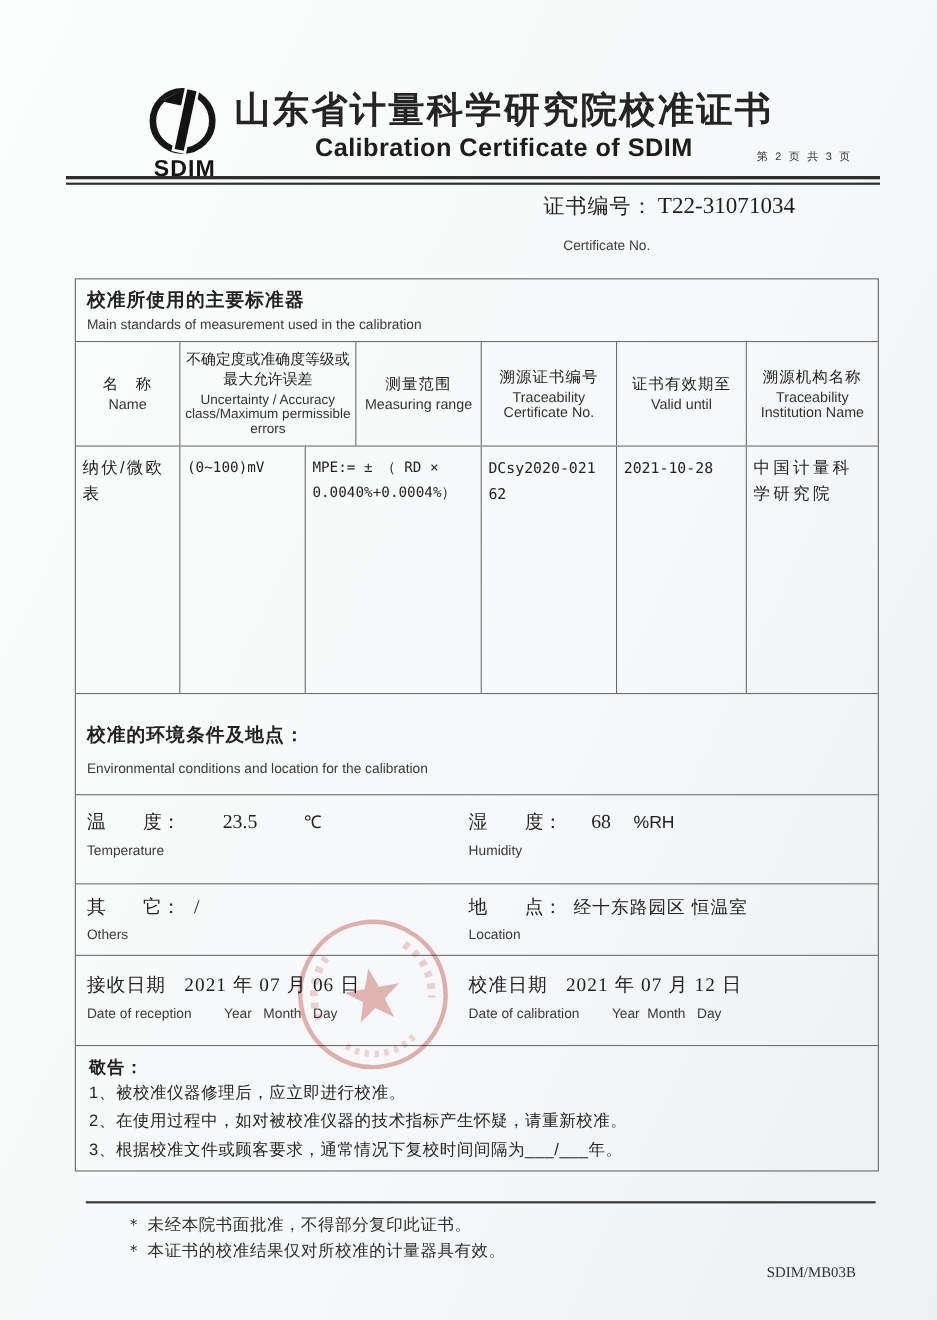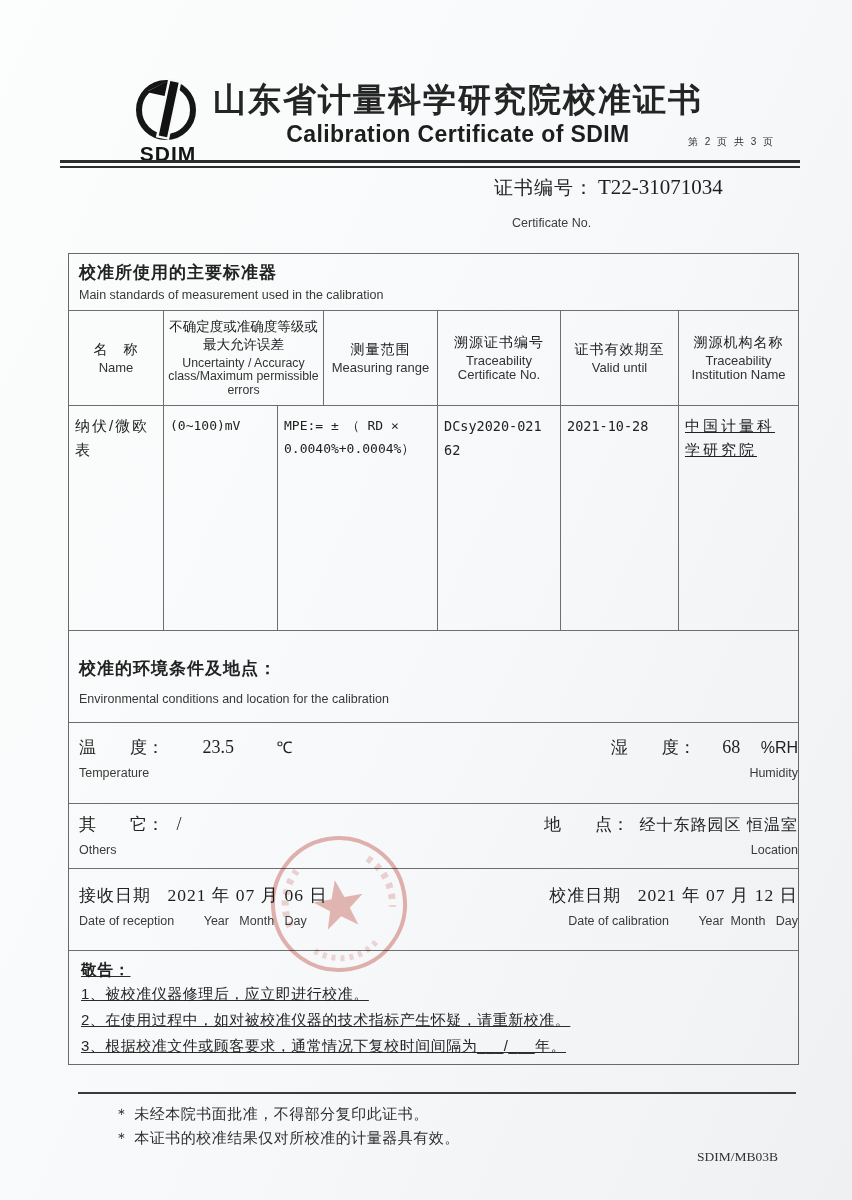--- a/index.html
+++ b/index.html
@@ -36,21 +36,21 @@
     border-top:3px solid #2e2e2e; border-bottom:2px solid #2e2e2e;
   }
   .cert-line { left:494px; top:175px; white-space:nowrap; }
   .cert-label { font-size:19px; color:#222; letter-spacing:1px; }
   .cert-value { font-size:21px; color:#1e1e1e; font-family:"Liberation Serif", serif; margin-left:4px; }
   .cert-en { left:512px; top:216px; font-size:12.5px; color:#3d3d3d; }
 
   
   .main-box { left:68px; top:253px; width:731px; height:812px; border:1.5px solid #696969; }
   .sect { border-bottom:1px solid #6e6e6e; width:100%; }
-  .sect:last-child { border-bottom:none;text-decoration:underline; }
+  .sect:last-child { border-bottom:none; }
   .sec-title-cn { font-size:17px; font-weight:700; letter-spacing:1px; color:#222; }
   .sec-title-en { font-size:12.5px; color:#383838; }
 
   .row-a { height:57px; padding:7px 0 0 10px; }
   .row-a .sec-title-en { margin-top:4px; }
 
   
   .tbl-row { display:flex; }
   .tbl-head { height:95px; }
   .tbl-data { height:225px; }
@@ -65,28 +65,28 @@
   .th-cn { font-size:14px; color:#222; letter-spacing:1px; line-height:1.35; }
   .th-en { font-size:13px; color:#333; line-height:1.12; margin-top:2px; }
   .tbl-head .c3 .th-cn { font-size:13.5px; letter-spacing:0; }
   .tbl-head .c3 .th-en { font-size:12.3px; }
   .tbl-data .cell { padding:8px 6px; }
   .td-cjk { font-size:15px; letter-spacing:2px; line-height:1.6; color:#222; }
   .td-val { font-family:"DejaVu Sans Mono", monospace; font-size:13px; line-height:1.8; color:#222; }
   .tbl-data .c4 { padding-right:14px; }
   .tbl-data .c4 .td-val { word-break:break-all; font-size:13.5px; }
   .tbl-data .c5 .td-val { font-size:13.5px; }
-  .tbl-data .c6 .td-cjk { letter-spacing:3px;text-decoration:underline; }
+  .tbl-data .c6 .td-cjk { letter-spacing:3px; }
 
   .row-env-title { height:92px; padding:26px 0 0 10px; }
   .row-env-title .sec-title-en { margin-top:12px; }
 
   .two-col { display:flex; }
   .half-l { width:345px; padding:13px 0 0 10px; }
-  .half-r { flex:1; padding:13px 0 0 12px;text-align:right; }
+  .half-r { flex:1; padding:13px 0 0 12px; }
   .row-th { height:81px; }
   .row-ol { height:65px; }
   .row-ol .half-l, .row-ol .half-r { padding-top:9px; }
   .fld-cn { font-size:17px; color:#222; white-space:pre; }
   .fld-val { font-family:"Liberation Serif", serif; font-size:18px; color:#1f1f1f; }
   .fld-unit { font-size:16px; color:#222; }
   .fld-en { font-size:12.5px; color:#3a3a3a; margin-top:7px; }
   .loc-val { font-size:16px; letter-spacing:1px; }
 
   .row-dates { height:82px; }

